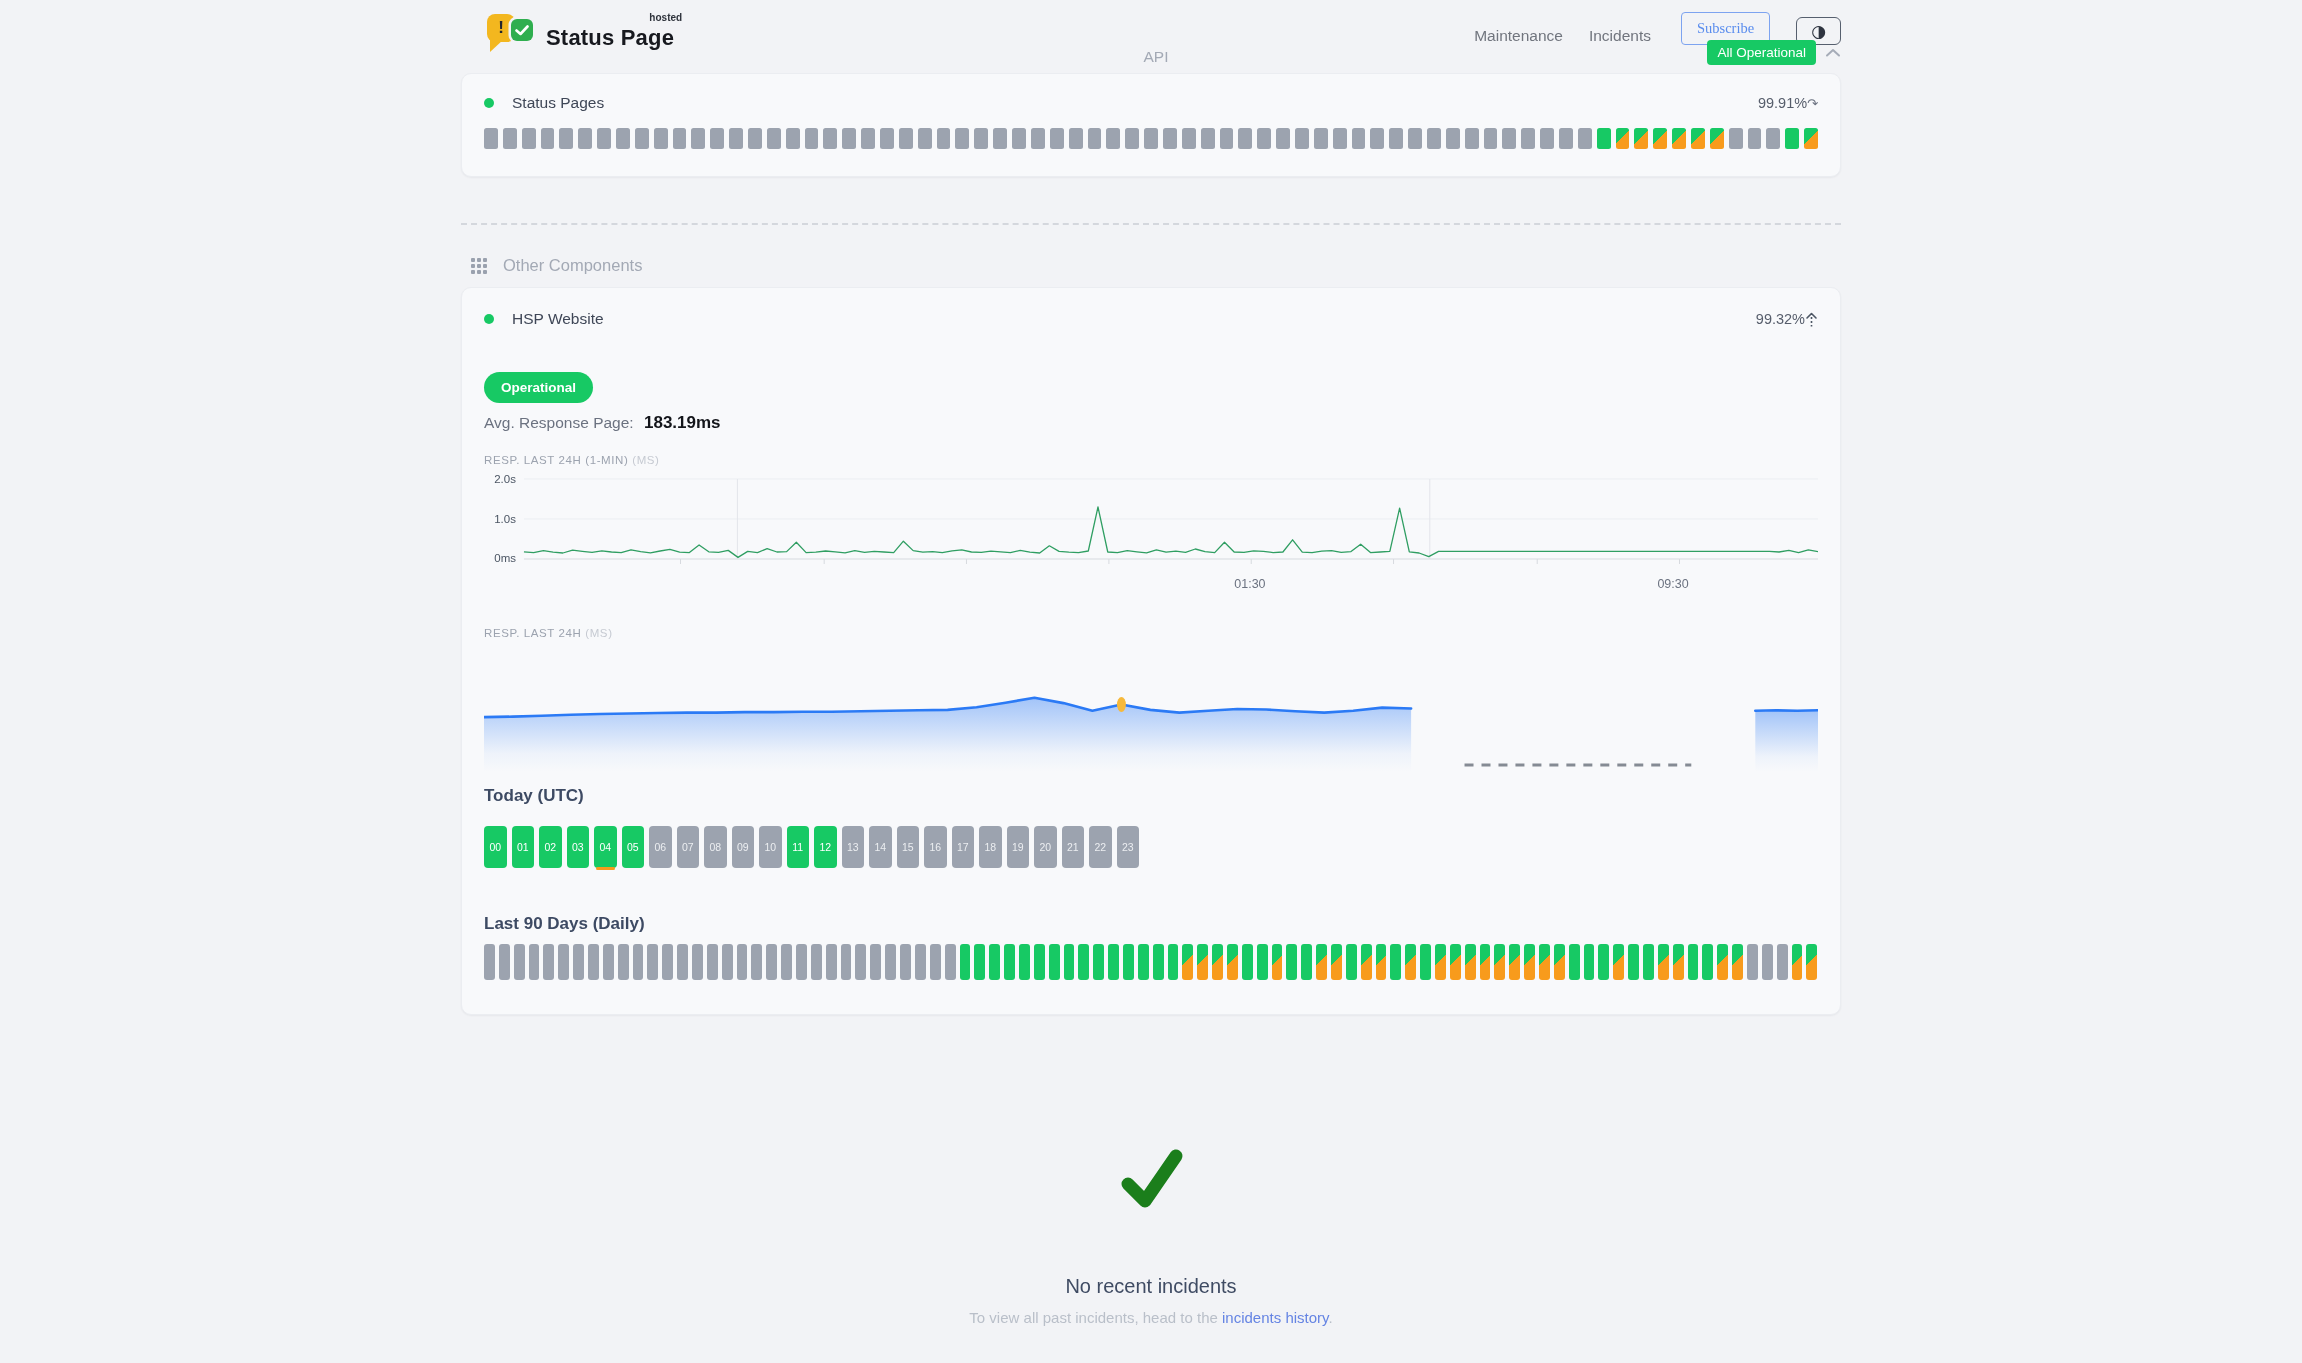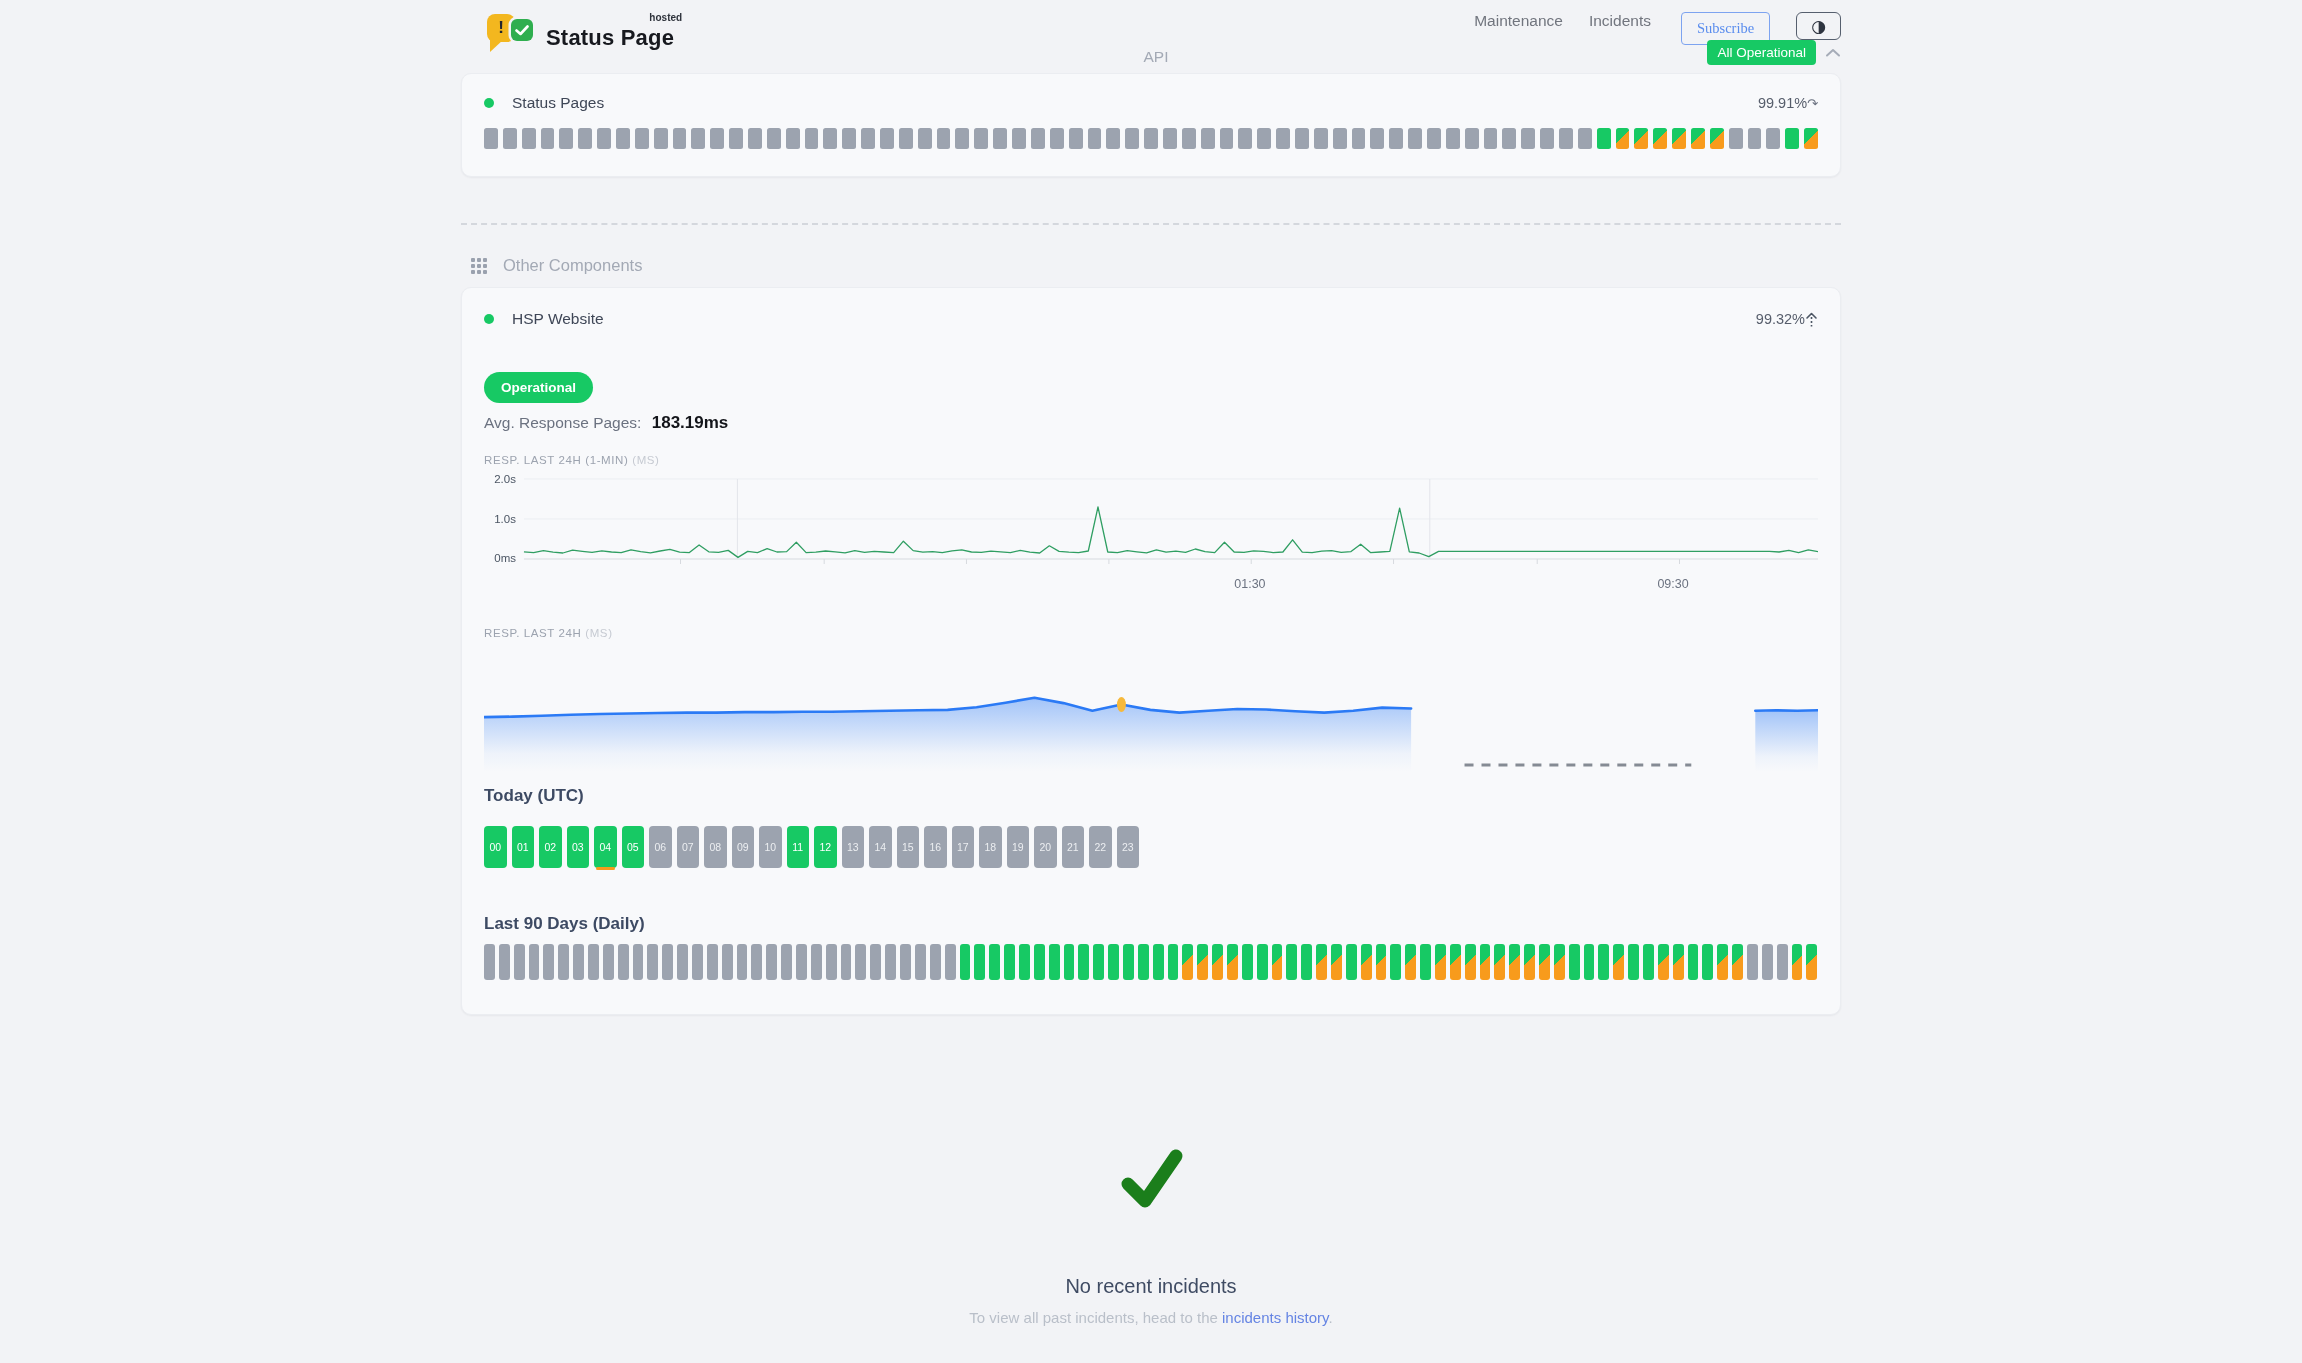--- a/index.html
+++ b/index.html
@@ -22,21 +22,21 @@
   .logo-bubble::after { content:""; position: absolute; left: 3px; bottom: -10px;
     border-top: 12px solid #f3b71f; border-right: 13px solid transparent; }
   .logo-check { position: absolute; left: 24px; top: 7px; width: 22px; height: 22px;
     background: #2fae4f; border-radius: 6px; box-shadow: 0 0 0 2.5px #f2f3f6;
     display: flex; align-items: center; justify-content: center; z-index: 2; }
   .brand-text { position: relative; margin-left: 9px; padding-top: 13px; }
   .brand-sup { position: absolute; top: 0px; right: -8px; font-size: 10px; color: #2e323b; font-weight: 600; }
   .brand-name { font-size: 22px; font-weight: 700; color: #17191f; letter-spacing: .2px; white-space: nowrap; }
 
   .header-right { display: flex; flex-direction: column; align-items: flex-end; }
-  .nav-row { display: flex; align-items: flex-start; gap: 26px; }
+  .nav-row { display: flex; align-items: flex-end; gap: 26px; }
   .nav-row a { color: #71757e; font-size: 15.5px; text-decoration: none; cursor: pointer; }
   .subscribe { border: 1px solid #7da3f0; color: #5a8dee; background: transparent;
     border-radius: 4px; font-size: 14.5px; padding: 7px 15px; cursor: pointer;
     font-family: Liberation Serif, serif; margin-left: 4px; }
   .theme-toggle { border: 1px solid #565f6e; border-radius: 6px; background: transparent;
     padding: 3px 14px; cursor: pointer; }
   .theme-toggle span { font-family: "DejaVu Sans", sans-serif; font-size: 17px; color: #2e3440; }
   .badge-row { display: flex; align-items: center; gap: 9px; margin-top: -5px;
     position: relative; z-index: 3; }
   .badge-green { background: var(--green,#17c964); color: #fff; font-size: 13.5px;
@@ -258,21 +258,21 @@
         <svg width="13" height="17">
             <line x1="6.5" y1="6" x2="6.5" y2="15.5" stroke="#4b5563" stroke-width="1.6" stroke-dasharray="2 2"></line>
             <polyline points="2,7 6.5,2.5 11,7" fill="none" stroke="#4b5563" stroke-width="1.6" stroke-linecap="round" stroke-linejoin="round"></polyline>
           </svg>
       </div>
     </div>
 
     <div class="status-pill">Operational</div>
 
     <div class="avg-row">
-      <span>Avg. Response Pages:</span>
+      <span>Avg. Response Page:</span>
       <span class="avg-value">183.19ms</span>
     </div>
 
     <div class="chart-label">
       <span>RESP. LAST 24H (1-MIN)</span>
       <span class="unit">(MS)</span>
     </div>
     <svg id="chart1" viewBox="0 0 1336 126" preserveAspectRatio="none">
         <line x1="40" y1="8" x2="1336" y2="8" stroke="#eceef2" stroke-width="1"></line>
         <line x1="40" y1="48" x2="1336" y2="48" stroke="#eceef2" stroke-width="1"></line>

